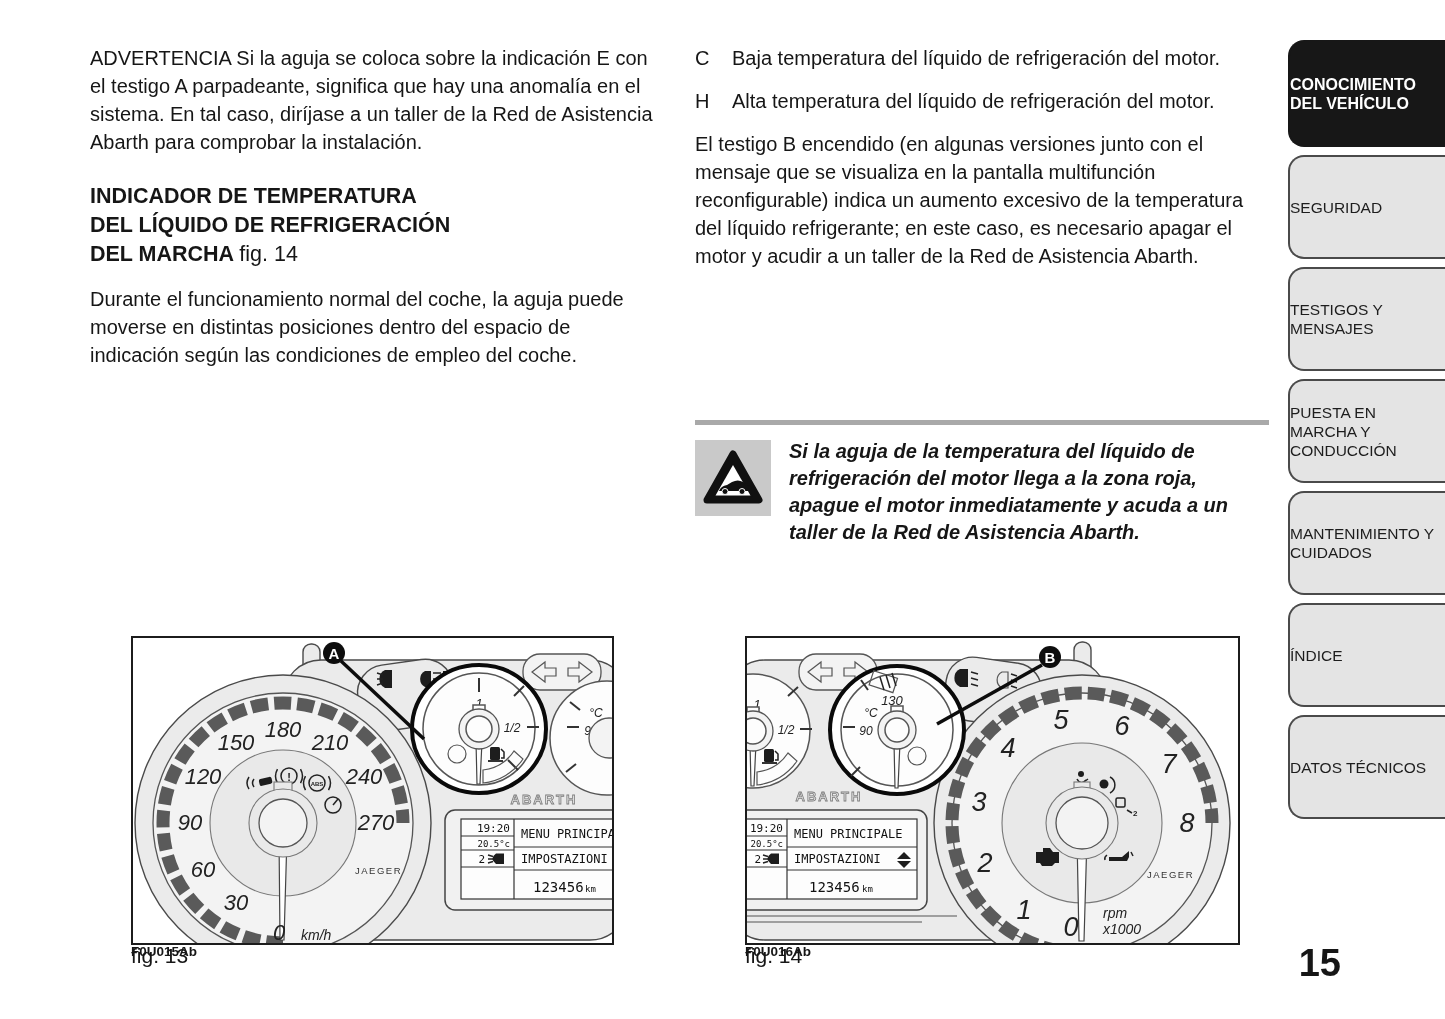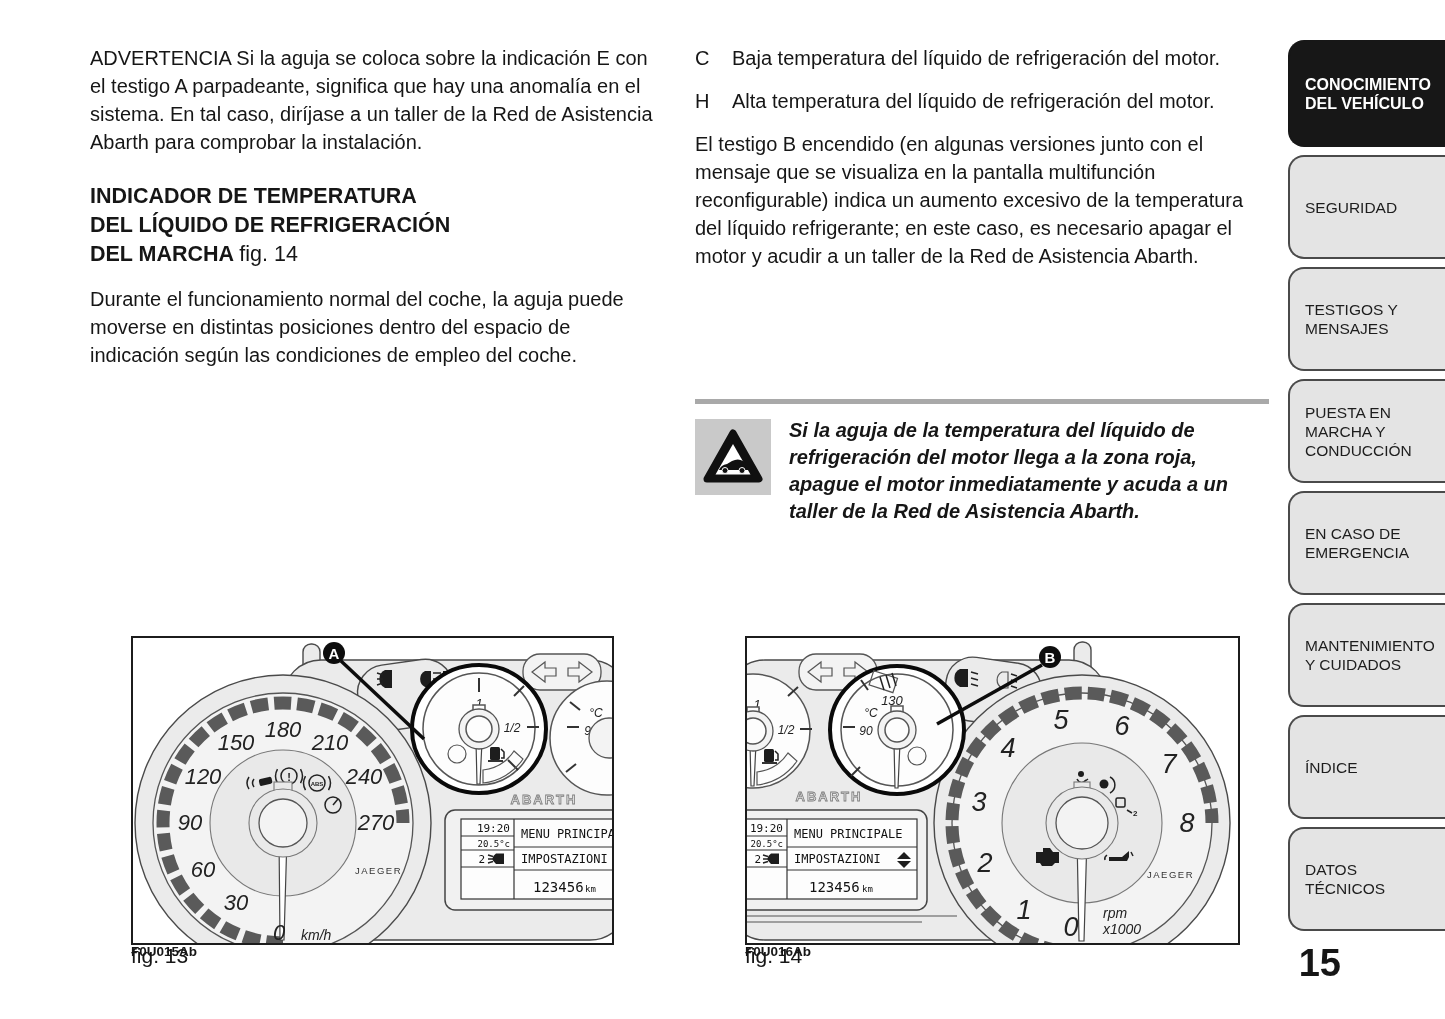--- a/index.html
+++ b/index.html
@@ -11,21 +11,21 @@
   .col-right{left:695px;width:574px;}
   .para{font-size:20px;line-height:28px;margin:0 0 15px 0;}
   .heading{font-size:21.5px;line-height:29px;font-weight:bold;margin:26px 0 16px 0;}
   .heading .figref{font-weight:normal;}
   .hl{display:block;}
   .letter-item{display:flex;font-size:20px;line-height:28px;margin:0 0 15px 0;}
   .letter-item .letter{width:37px;flex:0 0 37px;}
   .letter-item .txt{flex:1;}
 
   
-  .warn-section{position:absolute;left:695px;top:399px;width:574px;}
+  .warn-section{position:absolute;left:695px;top:420px;width:574px;}
   .warn-divider{height:5px;background:#a9a9a9;margin-bottom:13px;}
   .warn-icon{float:left;width:76px;height:76px;background:#c9c9c9;margin:2px 18px 6px 0;display:flex;align-items:center;justify-content:center;}
   .warn-text{font-size:20px;line-height:27px;font-weight:bold;font-style:italic;margin:0;}
 
   
   .figure{position:absolute;border:2px solid #1c1c1c;background:#ffffff;overflow:hidden;}
   .fig13{left:131px;top:636px;width:479px;height:305px;}
   .fig14{left:745px;top:636px;width:491px;height:305px;}
   .fig-caption{position:absolute;top:944px;font-size:21px;}
   .cap13{left:131px;}
@@ -54,21 +54,21 @@
   .thin{stroke:#555;stroke-width:1.2;fill:none;}
   .callout-circle{fill:#0d0d0d;}
   .callout-letter{font:bold 15px "Liberation Sans",sans-serif;fill:#fff;text-anchor:middle;}
   .callout-line{stroke:#0d0d0d;stroke-width:3.5;}
   .bold-ellipse{fill:#ffffff;stroke:#0a0a0a;stroke-width:4;}
   .icon-stroke{stroke:#222;stroke-width:1.5;fill:none;}
   .icon-fill{fill:#1d1d1d;}
 
   
   .sidebar{position:absolute;right:0;top:40px;width:157px;display:flex;flex-direction:column;gap:8px;}
-  .tab{height:104px;border:2px solid #4a4a4a;border-right:none;border-radius:16px 0 0 16px;background:#e4e4e4;display:flex;align-items:center;box-sizing:border-box;padding-left:15px;padding-right:4px;font-size:15.5px;line-height:19px;color:#1d1d1d;}
+  .tab{height:104px;border:2px solid #4a4a4a;border-right:none;border-radius:16px 0 0 16px;background:#e4e4e4;display:flex;align-items:center;box-sizing:border-box;padding-right:4px;font-size:15.5px;line-height:19px;color:#1d1d1d;}
   .tab.active{background:#171717;border-color:#171717;color:#ffffff;font-weight:bold;height:107px;font-size:16px;}
   .pagenum{position:absolute;right:104px;top:942px;font-size:38px;font-weight:bold;}
 </style>
 </head>
 <body>
 
 <div class="col col-left">
   <p class="para">ADVERTENCIA Si la aguja se coloca sobre la indicación E con el testigo A parpadeante, significa que hay una anomalía en el sistema. En tal caso, diríjase a un taller de la Red de Asistencia Abarth para comprobar la instalación.</p>
   <h2 class="heading">
     <span class="hl">INDICADOR DE TEMPERATURA</span>
@@ -386,23 +386,20 @@
   <div class="tab">
       <span>SEGURIDAD</span>
     </div>
   <div class="tab">
       <span>TESTIGOS Y MENSAJES</span>
     </div>
   <div class="tab">
       <span>PUESTA EN MARCHA Y CONDUCCIÓN</span>
     </div>
   <div class="tab">
-      <span>EN CASO DE EMERGENCIA</span>
-    </div>
-  <div class="tab">
       <span>MANTENIMIENTO Y CUIDADOS</span>
     </div>
   <div class="tab">
       <span>ÍNDICE</span>
     </div>
   <div class="tab">
       <span>DATOS TÉCNICOS</span>
     </div>
 </div>
 

